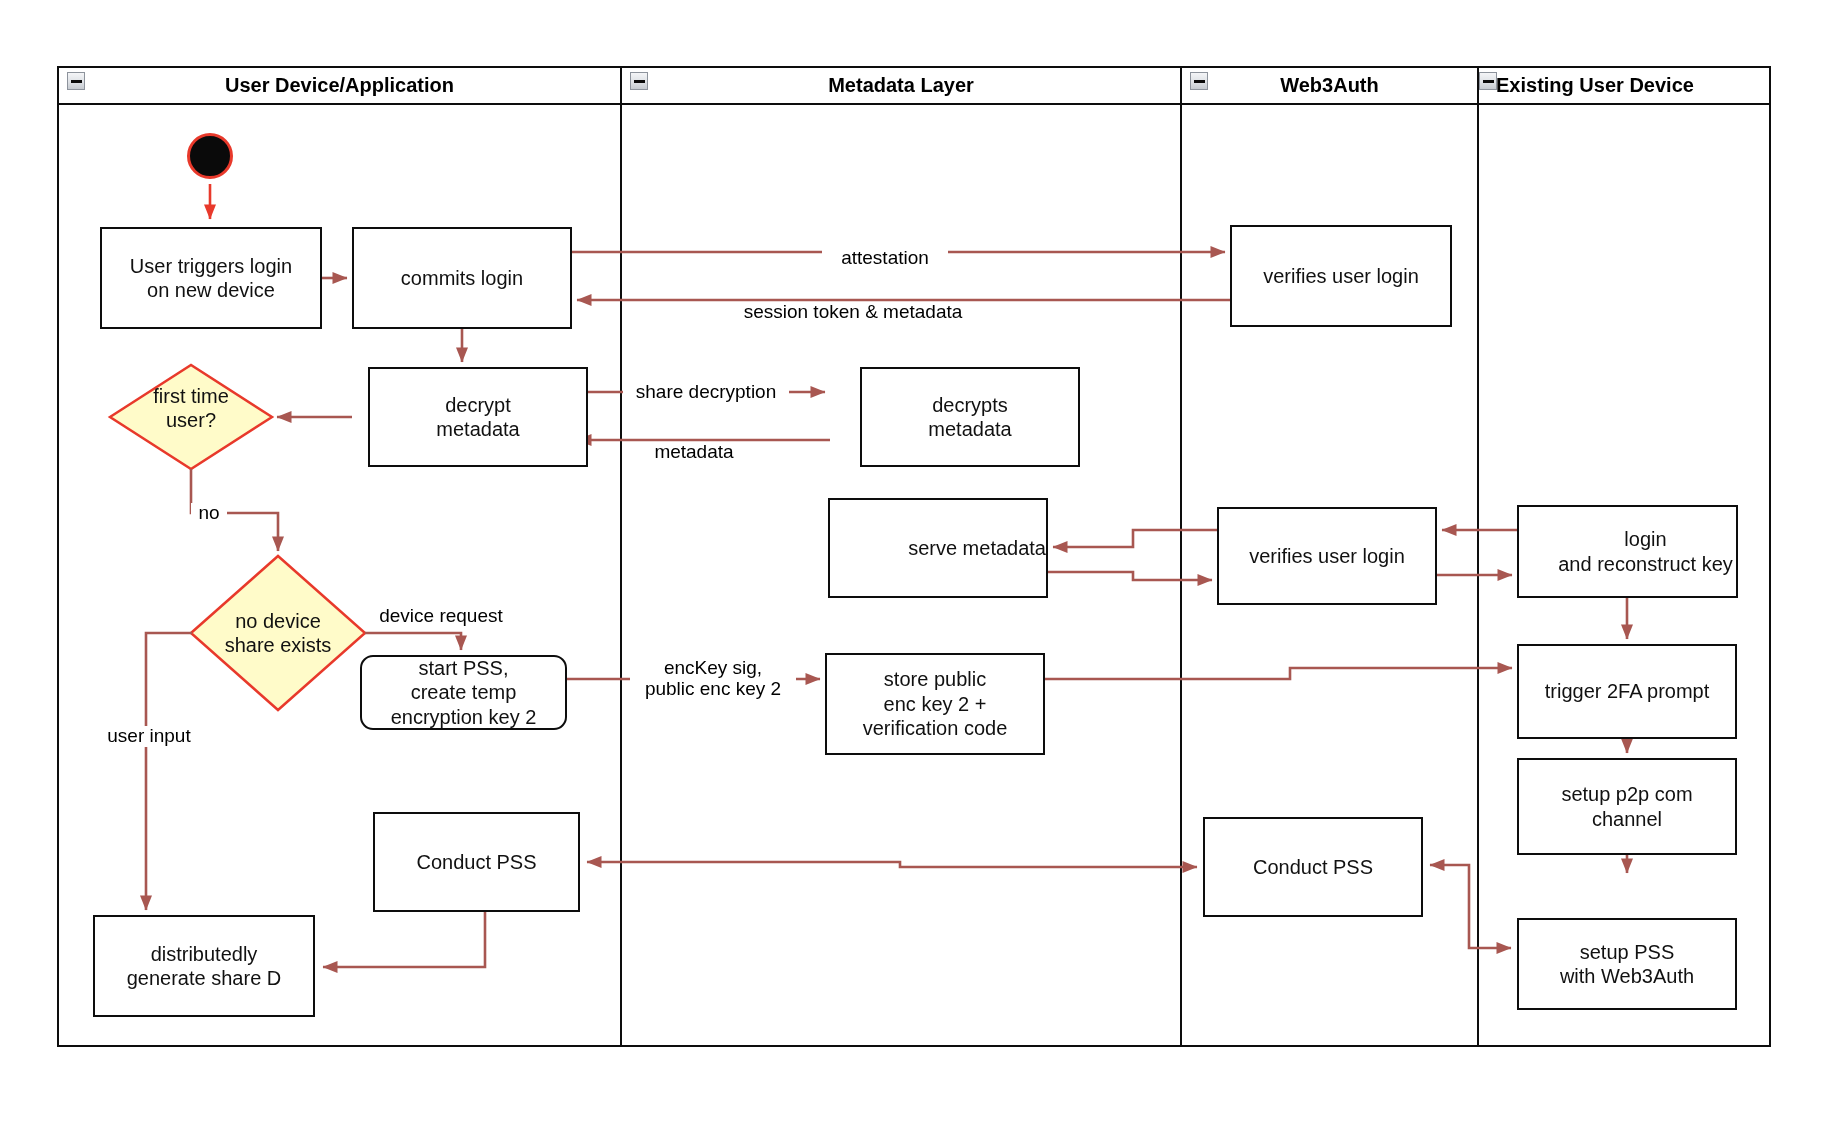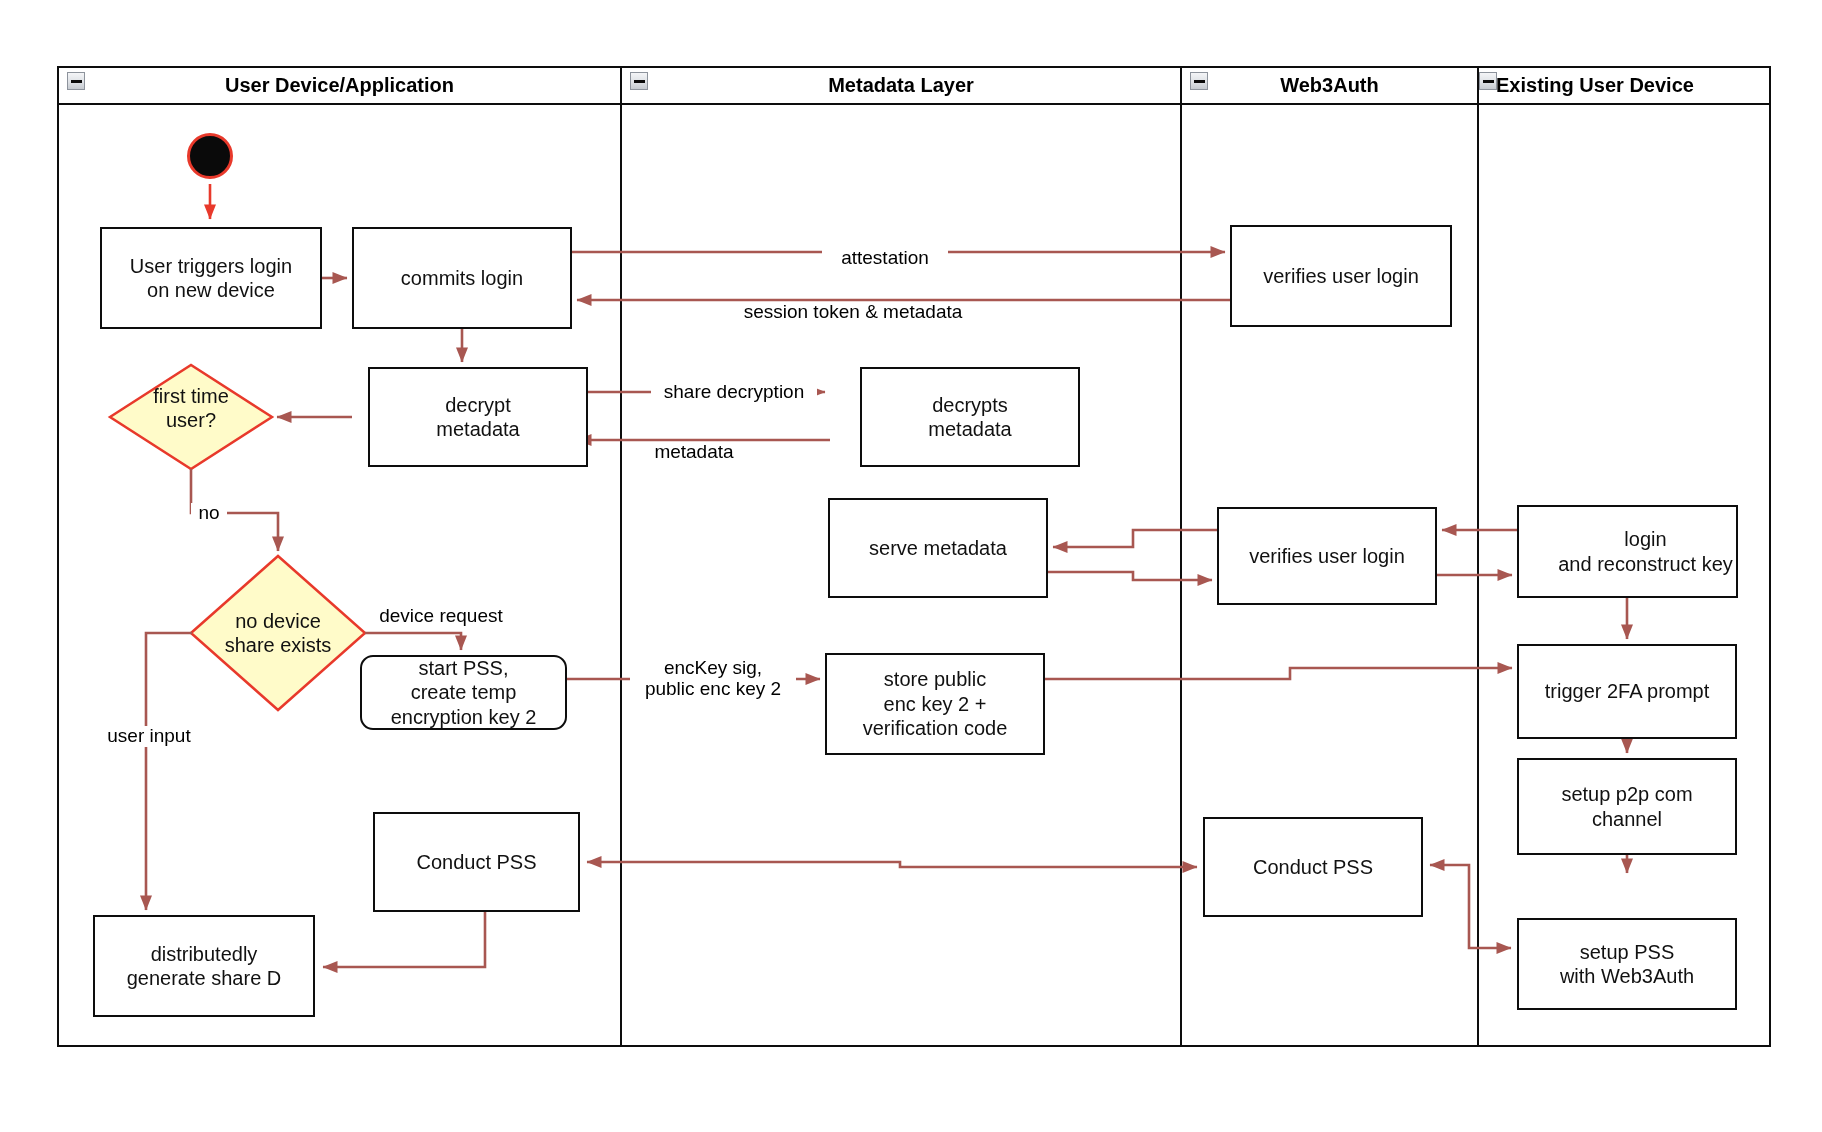--- a/index.html
+++ b/index.html
@@ -139,21 +139,21 @@
 encryption key 2</span></div>
   <div class="node" style="left:373px;top:812px;width:207px;height:100px;">
     <span>Conduct PSS</span></div>
   <div class="node" style="left:93px;top:915px;width:222px;height:102px;">
     <span>distributedly
 generate share D</span></div>
 
   <div class="node" style="left:830px;top:367px;width:220px;height:100px;margin-left:30px;">
     <span>decrypts
 metadata</span></div>
-  <div class="node" style="left:828px;top:498px;width:220px;height:100px;">
+  <div class="node" style="left:828px;top:498px;width:220px;height:100px;justify-content:flex-end;">
     <span>serve metadata</span></div>
   <div class="node" style="left:825px;top:653px;width:220px;height:102px;">
     <span>store public
 enc key 2 +
 verification code</span></div>
 
   <div class="node" style="left:1230px;top:225px;width:222px;height:102px;">
     <span>verifies user login</span></div>
   <div class="node" style="left:1217px;top:507px;width:220px;height:98px;">
     <span>verifies user login</span></div>
@@ -167,21 +167,21 @@
     <span>trigger 2FA prompt</span></div>
   <div class="node" style="left:1517px;top:758px;width:220px;height:97px;">
     <span>setup p2p com
 channel</span></div>
   <div class="node" style="left:1517px;top:878px;width:220px;height:92px;margin-top:40px;">
     <span>setup PSS
 with Web3Auth</span></div>
 
   <div class="edge-label bg" style="left:822px;top:248px;width:120px;">attestation</div>
   <div class="edge-label" style="left:733px;top:302px;width:240px;">session token &amp; metadata</div>
-  <div class="edge-label bg" style="left:623px;top:382px;width:160px;margin-left:28px;">share decryption</div>
+  <div class="edge-label bg" style="left:623px;top:382px;width:160px;">share decryption</div>
   <div class="edge-label" style="left:644px;top:442px;width:100px;">metadata</div>
   <div class="edge-label bg" style="left:191px;top:503px;width:30px;">no</div>
   <div class="edge-label" style="left:371px;top:606px;width:140px;">device request</div>
   <div class="edge-label bg" style="left:101px;top:726px;width:90px;">user input</div>
   <div class="edge-label bg" style="left:630px;top:658px;width:160px;">encKey sig,
 public enc key 2</div>
 
 </div>
 
 </body></html>

